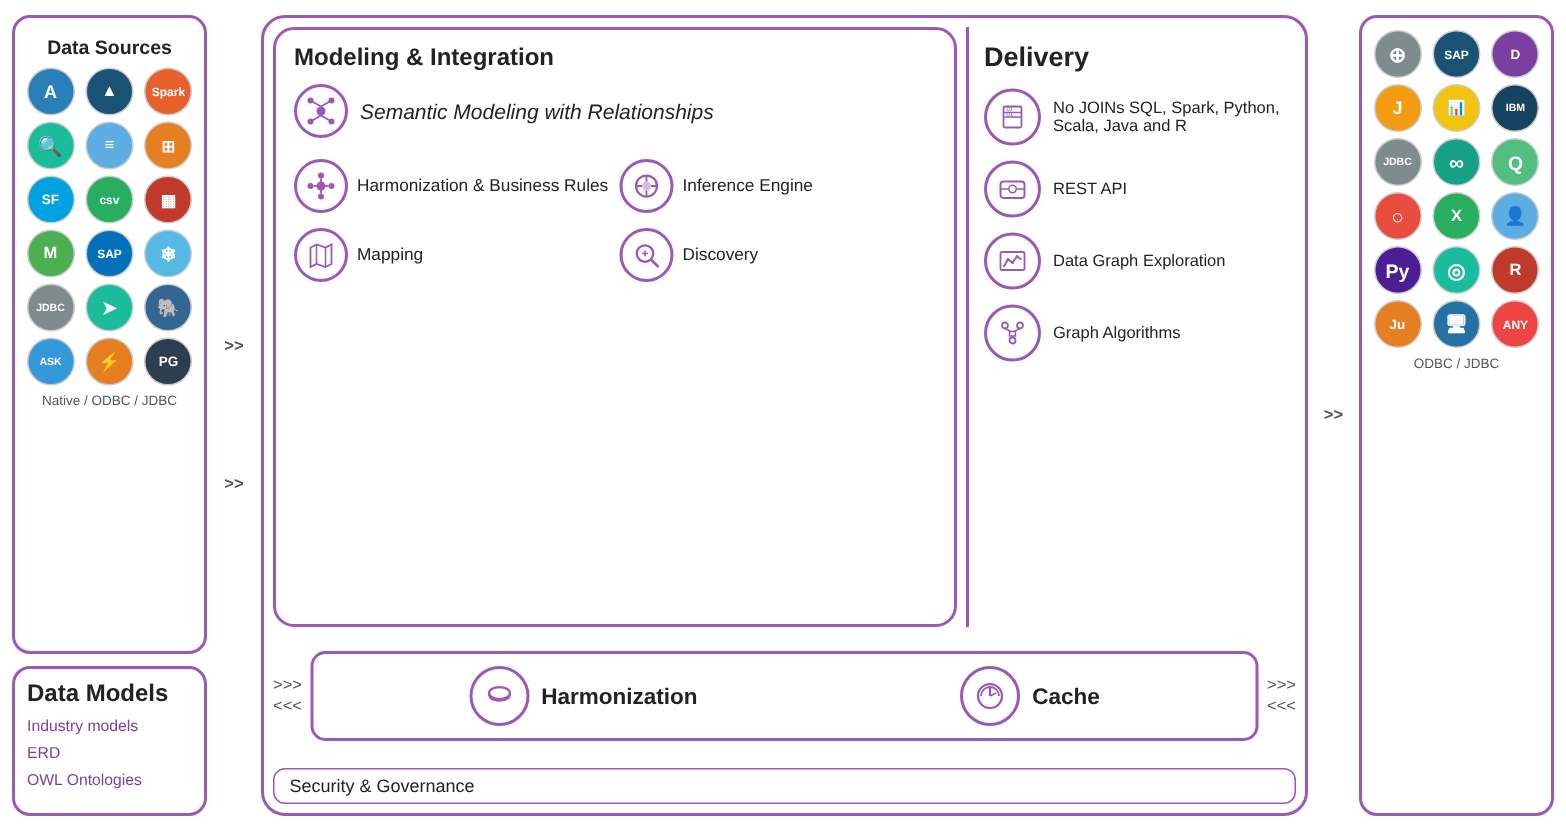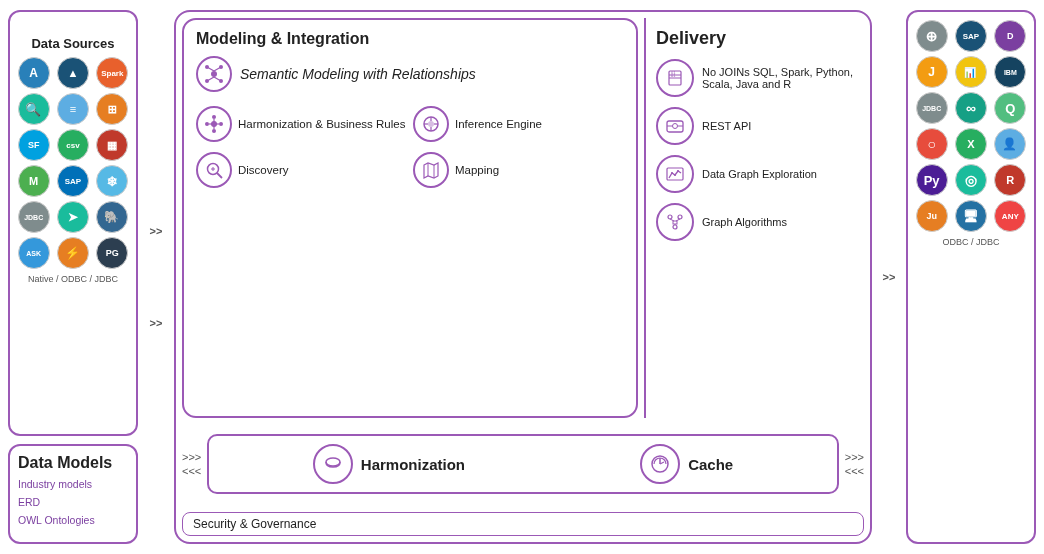--- a/index.html
+++ b/index.html
@@ -26,21 +26,21 @@
       display: flex;
       flex-direction: column;
       gap: 8px;
       width: 130px;
       flex-shrink: 0;
     }
 
     .data-sources-box {
       border: 2px solid #9b59b6;
       border-radius: 12px;
-      padding: 24px 6px;
+      padding: 12px 6px;
       flex: 1;
     }
 
     .data-models-box {
       border: 2px solid #9b59b6;
       border-radius: 12px;
       padding: 8px 8px;
       min-height: 100px;
     }
 
@@ -432,38 +432,38 @@
                 <line x1="3" y1="10" x2="7" y2="10" stroke="#9b59b6" stroke-width="1.2"></line>
                 <line x1="13" y1="10" x2="17" y2="10" stroke="#9b59b6" stroke-width="1.2"></line>
               </svg>
             </div>
             <span>Inference Engine</span>
           </div>
 
           <div class="feature-item">
             <div class="feature-icon">
               <svg width="20" height="20" viewBox="0 0 20 20">
+                <path d="M3 5 L7 3 L13 5 L17 3 L17 16 L13 18 L7 16 L3 18 Z" stroke="#9b59b6" stroke-width="1.2" fill="none"></path>
+                <line x1="7" y1="3" x2="7" y2="16" stroke="#9b59b6" stroke-width="1"></line>
+                <line x1="13" y1="5" x2="13" y2="18" stroke="#9b59b6" stroke-width="1"></line>
+              </svg>
+            </div>
+            <span>Mapping</span>
+          </div>
+
+          <div class="feature-item">
+            <div class="feature-icon">
+              <svg width="20" height="20" viewBox="0 0 20 20">
                 <circle cx="9" cy="9" r="5.5" stroke="#9b59b6" stroke-width="1.5" fill="none"></circle>
                 <line x1="13" y1="13" x2="18" y2="18" stroke="#9b59b6" stroke-width="1.8"></line>
                 <line x1="7" y1="9" x2="11" y2="9" stroke="#9b59b6" stroke-width="1"></line>
                 <line x1="9" y1="7" x2="9" y2="11" stroke="#9b59b6" stroke-width="1"></line>
               </svg>
             </div>
             <span>Discovery</span>
-          </div>
-
-          <div class="feature-item">
-            <div class="feature-icon">
-              <svg width="20" height="20" viewBox="0 0 20 20">
-                <path d="M3 5 L7 3 L13 5 L17 3 L17 16 L13 18 L7 16 L3 18 Z" stroke="#9b59b6" stroke-width="1.2" fill="none"></path>
-                <line x1="7" y1="3" x2="7" y2="16" stroke="#9b59b6" stroke-width="1"></line>
-                <line x1="13" y1="5" x2="13" y2="18" stroke="#9b59b6" stroke-width="1"></line>
-              </svg>
-            </div>
-            <span>Mapping</span>
           </div>
         </div>
       </div>
 
       <div class="delivery-box">
         <div class="delivery-title">Delivery</div>
 
         <div class="delivery-item">
           <div class="delivery-icon">
             <svg width="20" height="20" viewBox="0 0 20 20">

